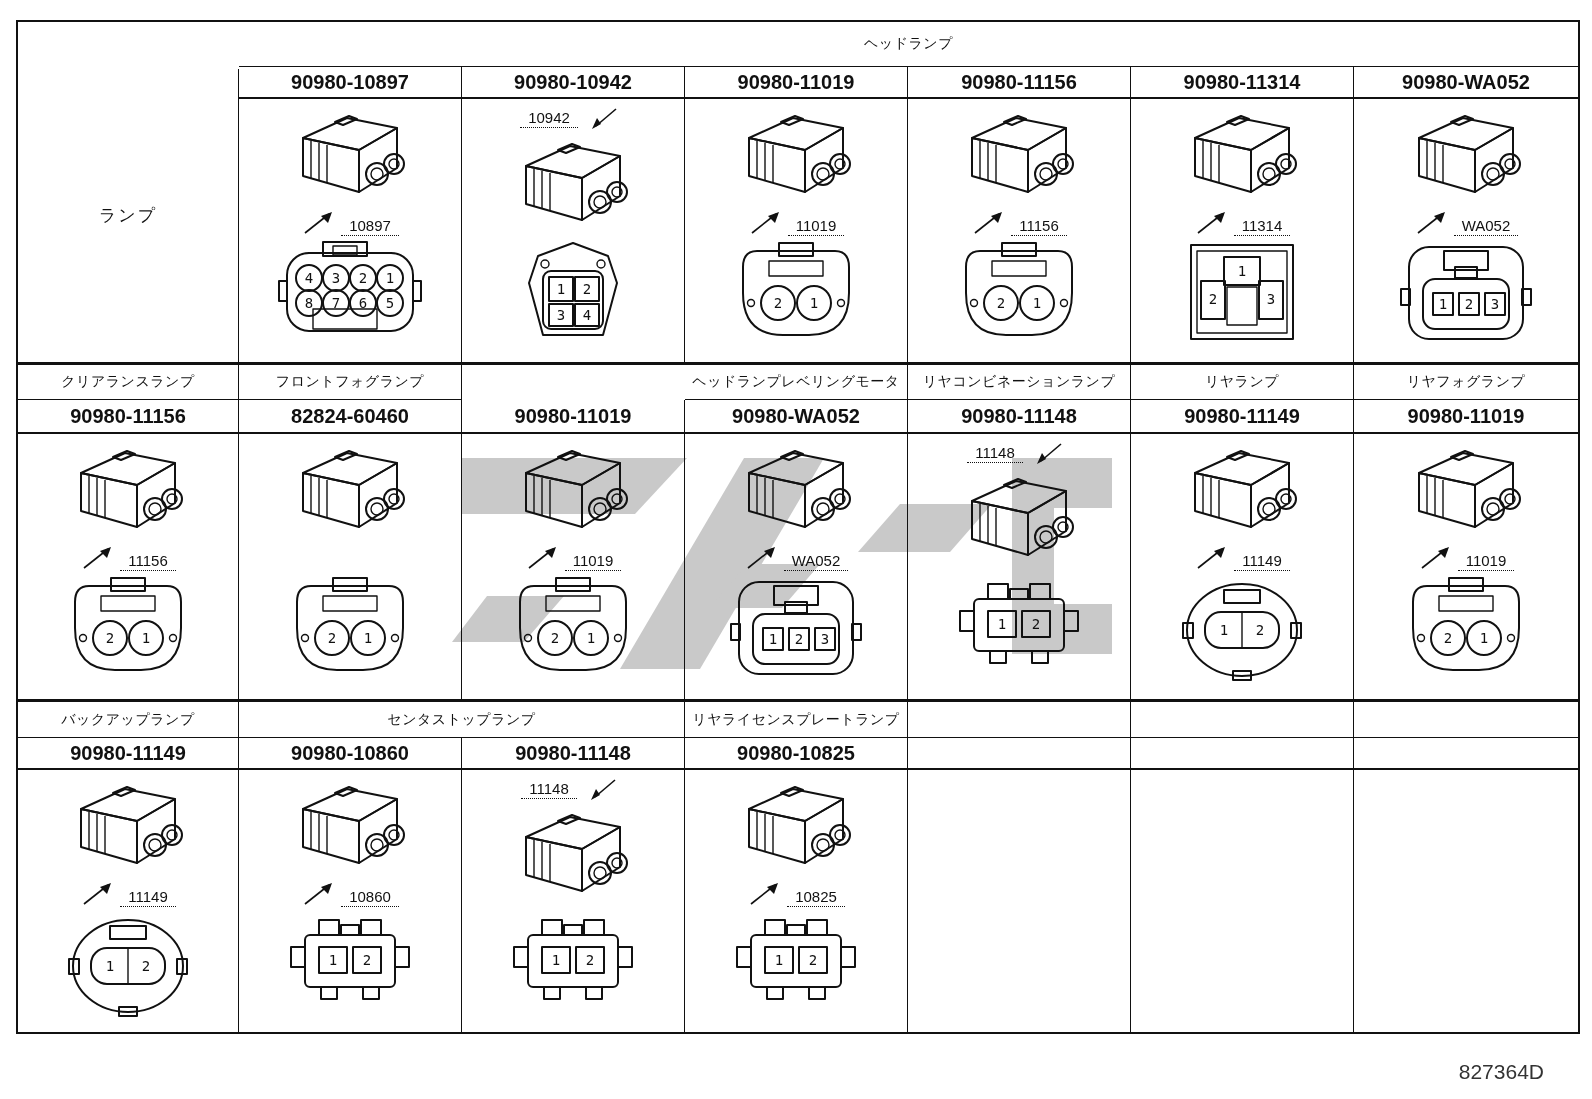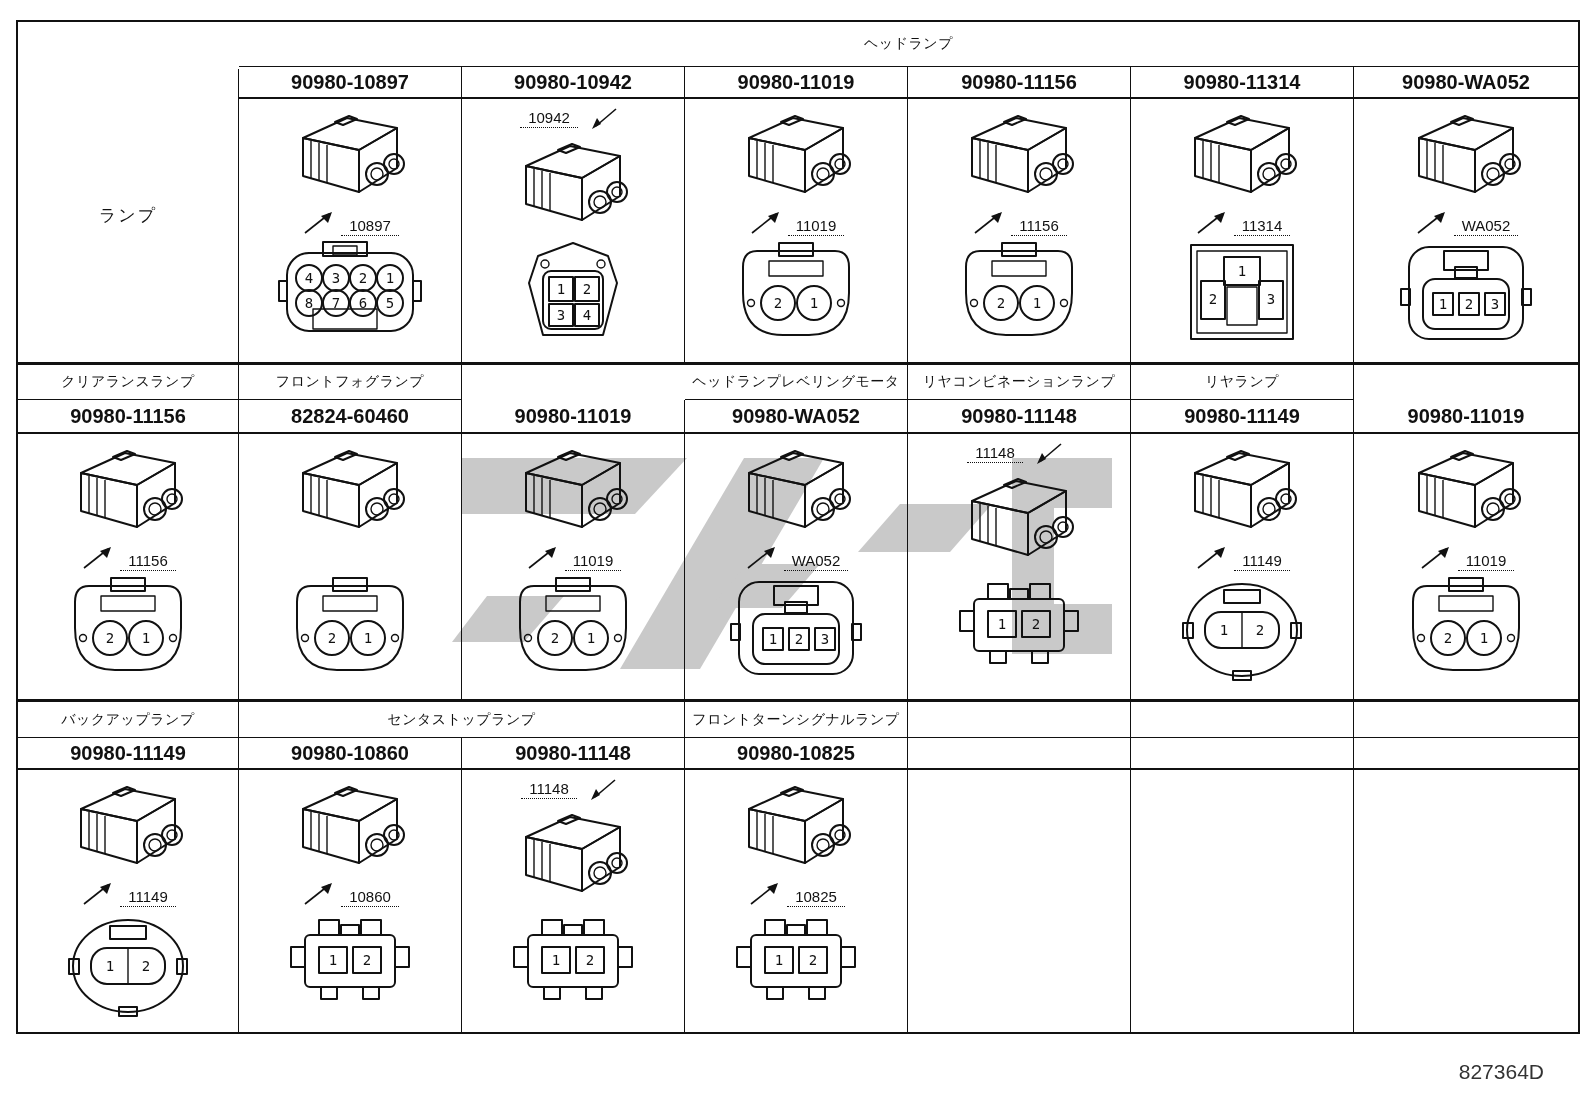--- a/index.html
+++ b/index.html
@@ -302,20 +302,23 @@
       </div>
     <div class="cell hdr" style="grid-column:4;grid-row:4">
         <span>ヘッドランプレベリングモータ</span>
       </div>
     <div class="cell hdr" style="grid-column:5;grid-row:4">
         <span>リヤコンビネーションランプ</span>
       </div>
     <div class="cell hdr" style="grid-column:6;grid-row:4">
         <span>リヤランプ</span>
       </div>
+    <div class="cell hdr br0" style="grid-column:7;grid-row:4">
+        <span>リヤフォグランプ</span>
+      </div>
 
     <div class="cell part bb2" style="grid-column:1;grid-row:5">
         <span>90980-11156</span>
       </div>
     <div class="cell part bb2" style="grid-column:2;grid-row:5">
         <span>82824-60460</span>
       </div>
     <div class="cell part bb2" style="grid-column:3;grid-row:5">
         <span>90980-11019</span>
       </div>
@@ -564,21 +567,21 @@
         </svg>
       </div>
 
     <div class="cell hdr" style="grid-column:2/4;grid-row:7">
         <span>センタストップランプ</span>
       </div>
     <div class="cell hdr" style="grid-column:1;grid-row:7">
         <span>バックアップランプ</span>
       </div>
     <div class="cell hdr" style="grid-column:4;grid-row:7">
-        <span>フロントターンシグナルランプ</span>
+        <span>リヤライセンスプレートランプ</span>
       </div>
     <div class="cell hdr" style="grid-column:5;grid-row:7">
         <span></span>
       </div>
     <div class="cell hdr" style="grid-column:6;grid-row:7">
         <span></span>
       </div>
     <div class="cell hdr br0" style="grid-column:7;grid-row:7">
         <span></span>
       </div>

